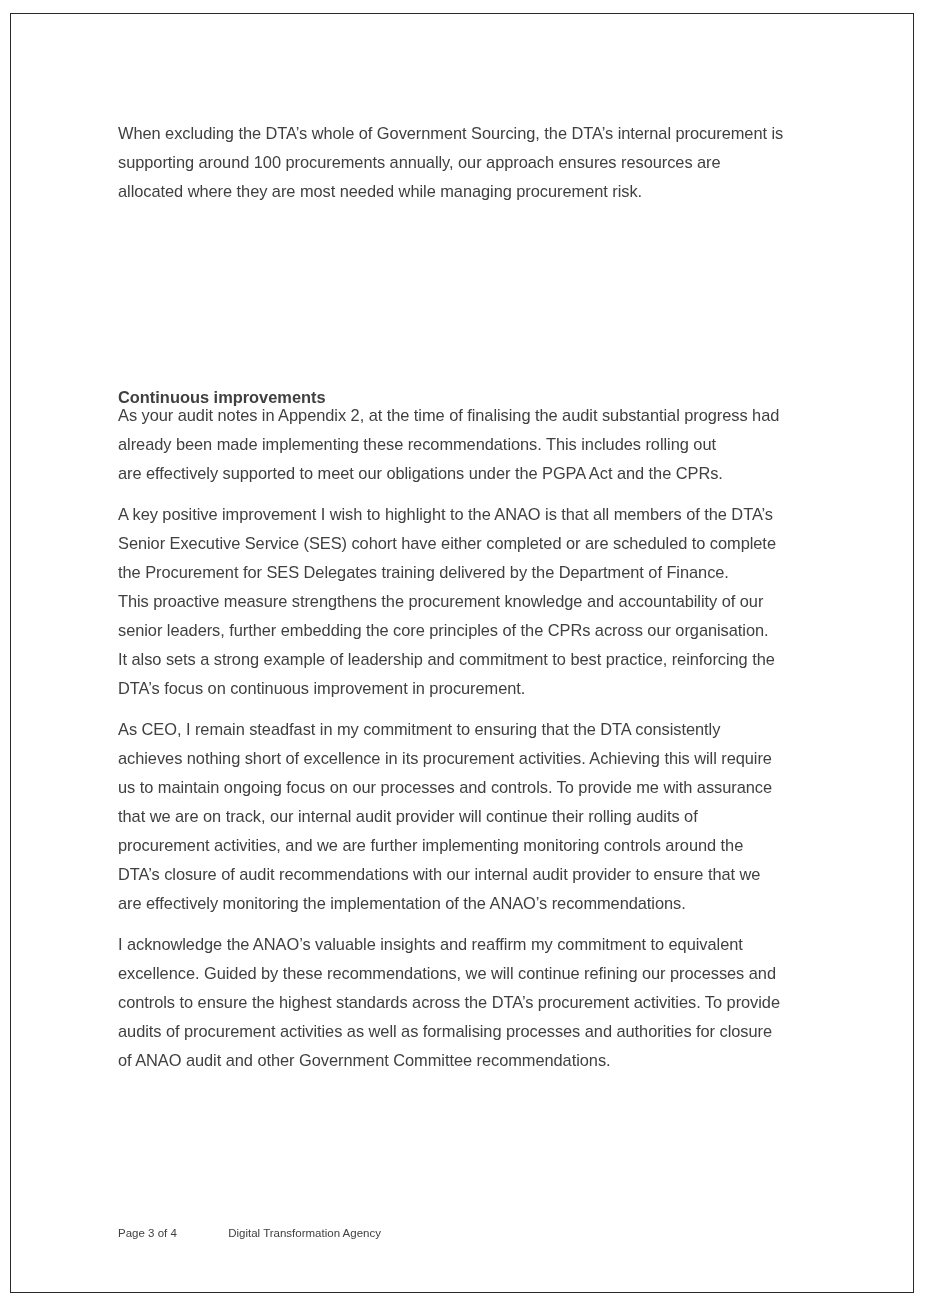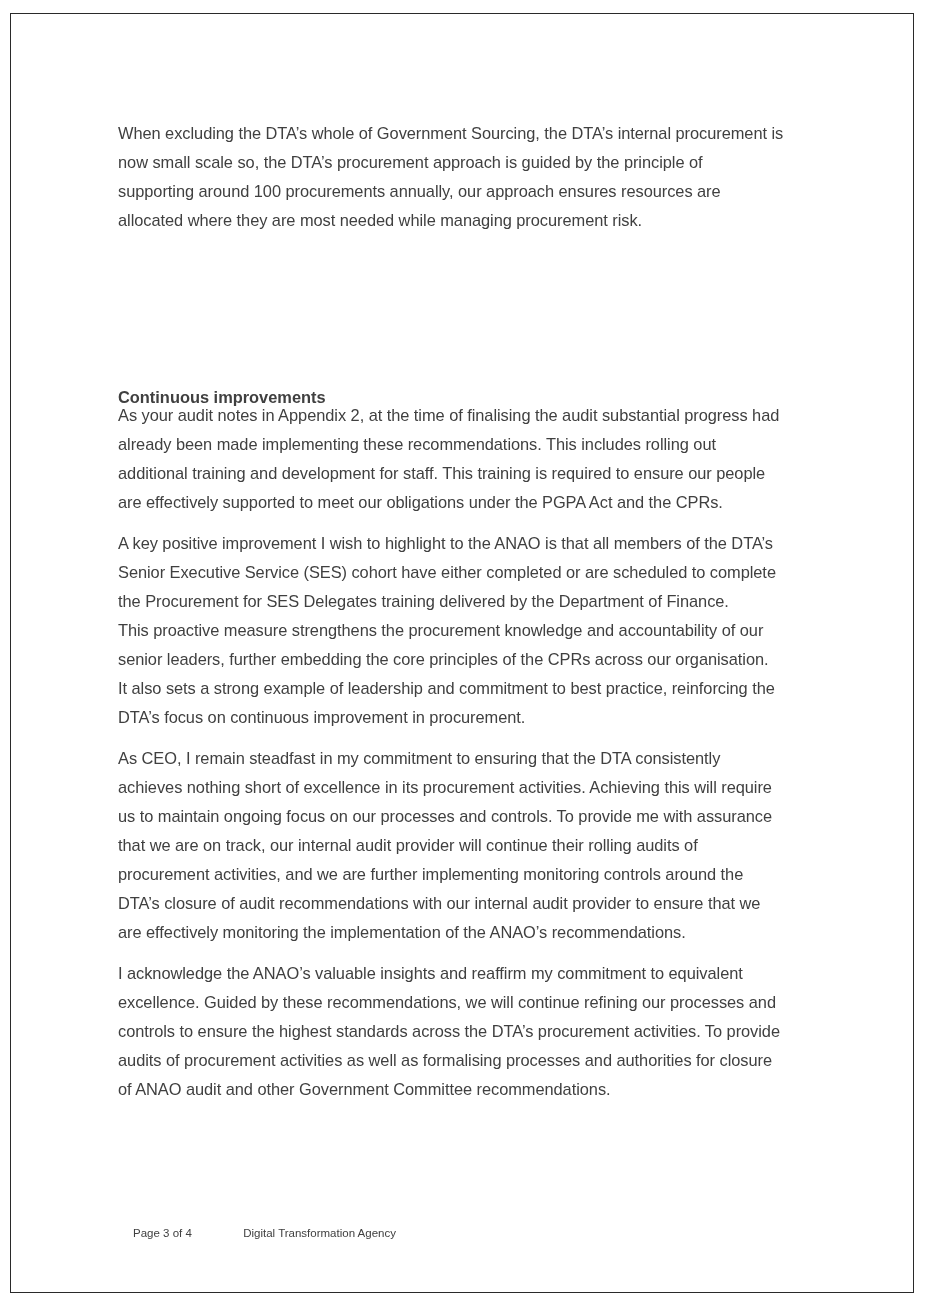--- a/index.html
+++ b/index.html
@@ -66,46 +66,43 @@
       position: absolute;
       left: 118px;
       top: 1227px;
       font-size: 11.5px;
       color: #404040;
       white-space: nowrap;
     }
     .footer .page-num {
       display: inline-block;
       width: 107px;
-      margin-left: 15px;
     }
   </style>
 </head>
 <body>
 
 <div class="page-frame"></div>
 
 <div class="content">
   <p class="para-1">
     <span class="line">When excluding the DTA’s whole of Government Sourcing, the DTA’s internal procurement is</span>
-    <span class="line">now small scale so, the DTA’s procurement approach is guided by the principle of</span>
     <span class="line">supporting around 100 procurements annually, our approach ensures resources are</span>
     <span class="line">allocated where they are most needed while managing procurement risk.</span>
   </p>
 </div>
 
 <div class="heading-wrap">
   <h2>Continuous improvements</h2>
 </div>
 
 <div class="section-body">
   <p>
     <span class="line">As your audit notes in Appendix 2, at the time of finalising the audit substantial progress had</span>
     <span class="line">already been made implementing these recommendations. This includes rolling out</span>
-    <span class="line">additional training and development for staff. This training is required to ensure our people</span>
     <span class="line">are effectively supported to meet our obligations under the PGPA Act and the CPRs.</span>
   </p>
   <p>
     <span class="line">A key positive improvement I wish to highlight to the ANAO is that all members of the DTA’s</span>
     <span class="line">Senior Executive Service (SES) cohort have either completed or are scheduled to complete</span>
     <span class="line">the Procurement for SES Delegates training delivered by the Department of Finance.</span>
     <span class="line">This proactive measure strengthens the procurement knowledge and accountability of our</span>
     <span class="line">senior leaders, further embedding the core principles of the CPRs across our organisation.</span>
     <span class="line">It also sets a strong example of leadership and commitment to best practice, reinforcing the</span>
     <span class="line">DTA’s focus on continuous improvement in procurement.</span>

